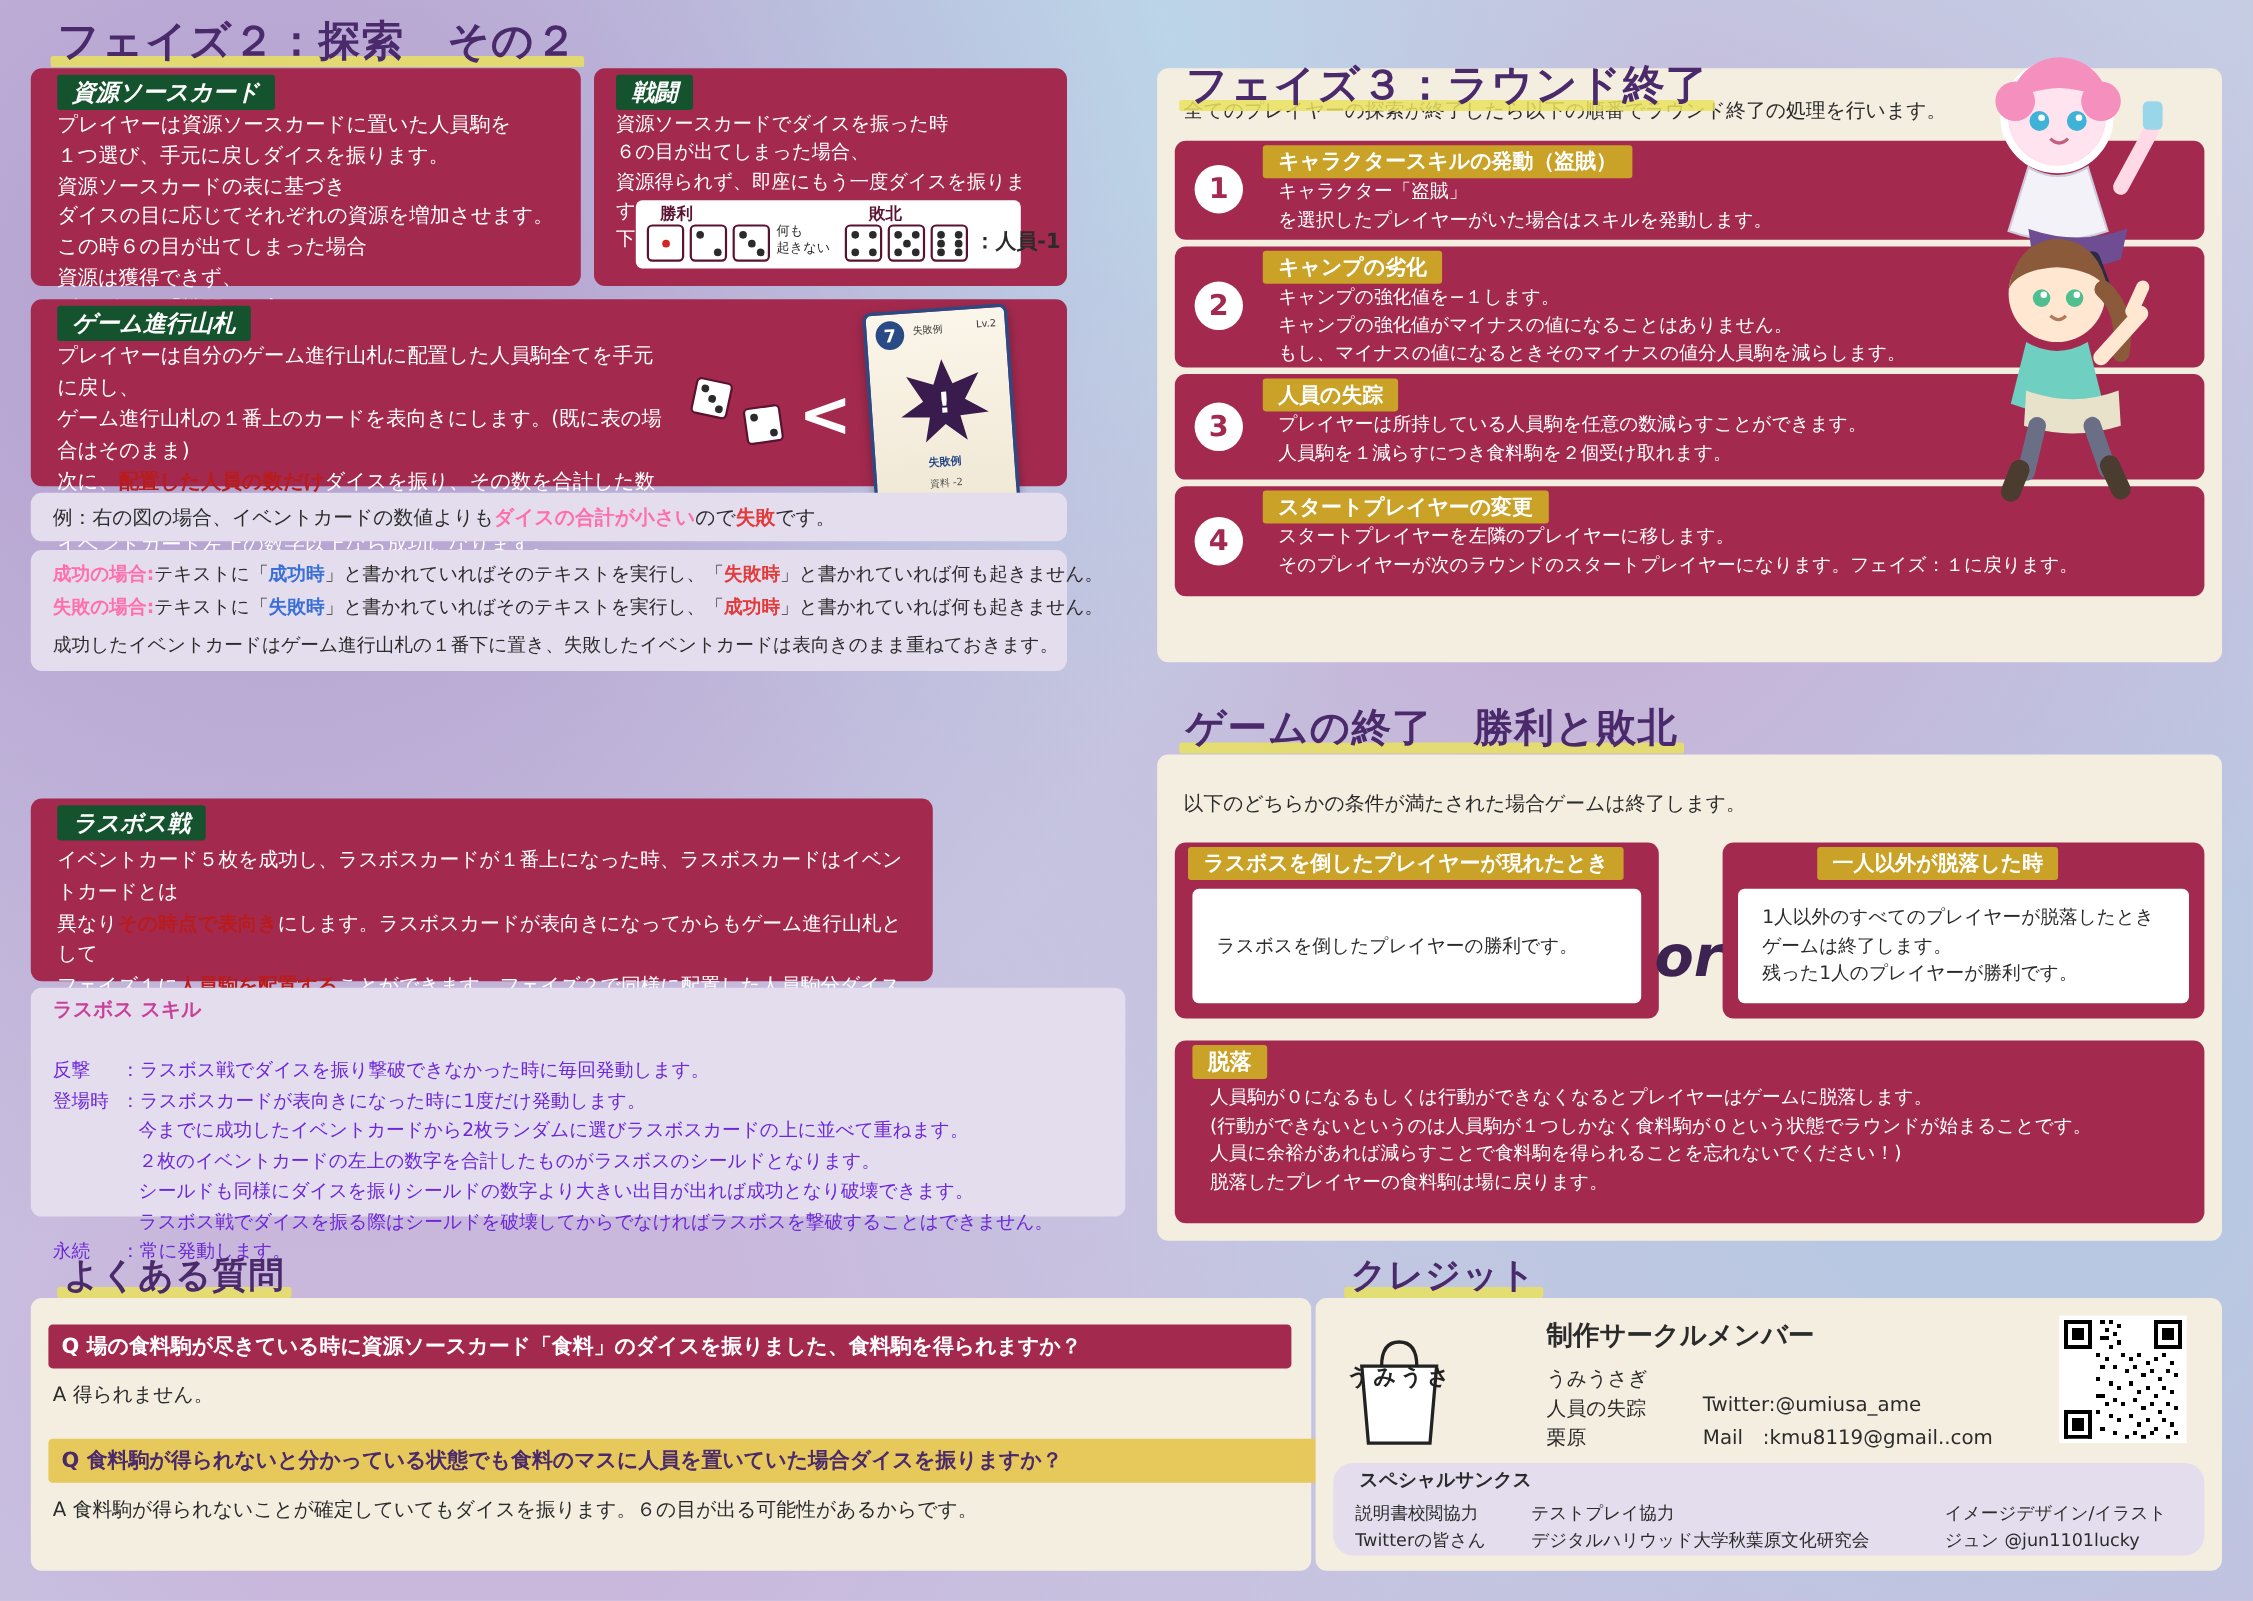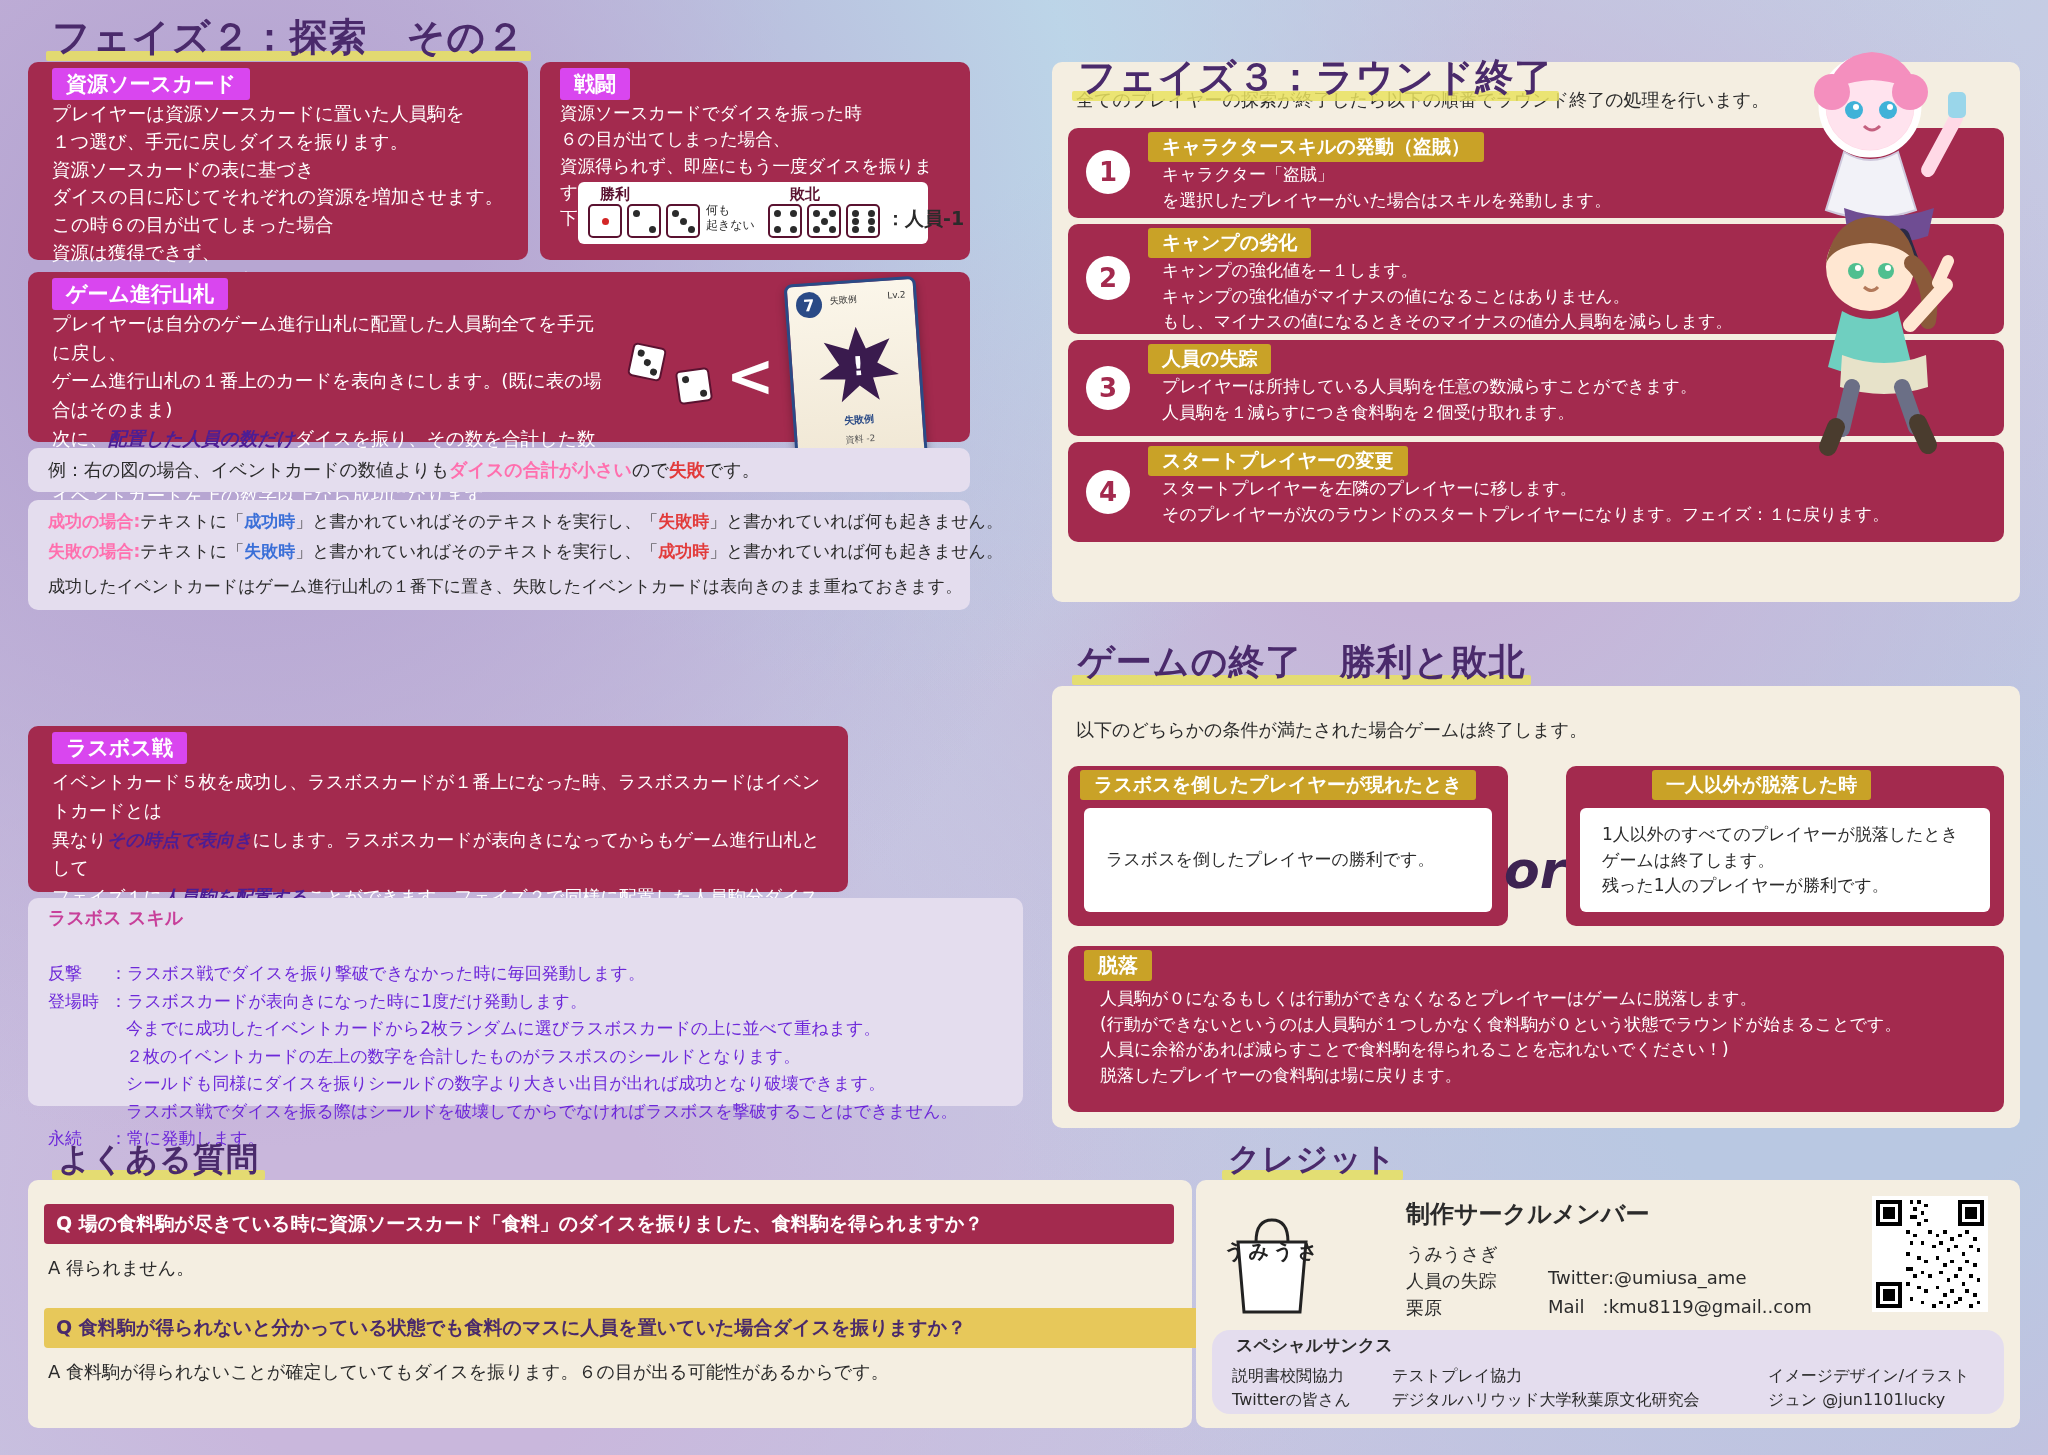--- a/index.html
+++ b/index.html
@@ -46,21 +46,21 @@
   
   .chip {
     position:absolute;
     font-weight:bold;
     color:#ffffff;
     padding:2px 14px;
     border-radius:3px;
     font-size:21px;
     white-space:nowrap;
   }
-  .chip-dark { background:#d946ef; }
+  .chip-dark { background:#14532d;font-style:italic; }
   .chip-gold { background:#c9a227; }
 
   .body-text {
     position:absolute;
     line-height:1.5;
     white-space:pre-line;
   }
 
   .num-badge {
     position:absolute;
@@ -95,21 +95,21 @@
     position:absolute; background:#a32a4e; color:#fff; border-radius:4px;
     font-weight:bold; display:flex; align-items:center; padding:0 12px;
   }
   .faq-q.gold { background:#e7c85a; color:#4a2a6b; }
   .faq-a { position:absolute; color:#2b2b2b; }
 
   .char { position:absolute; }
   .hl-pink { color:#ff6fae; font-weight:bold;}
   .hl-red { color:#e23b3b; font-weight:bold;}
   .hl-blue { color:#3a6fd8; font-weight:bold;}
-  .hl-yellow { color:#4c1d95; font-weight:bold;font-style:italic;}
+  .hl-yellow { color:#b91c1c; font-weight:bold;}
 </style>
 </head>
 <body>
 
 <div class="bg"></div>
 <div class="page">
 
   <div class="sect-title" style="left:46px; top:12px; font-size:38px;">
     <span class="ul"></span>
     <span class="txt">フェイズ２：探索　その２</span>

